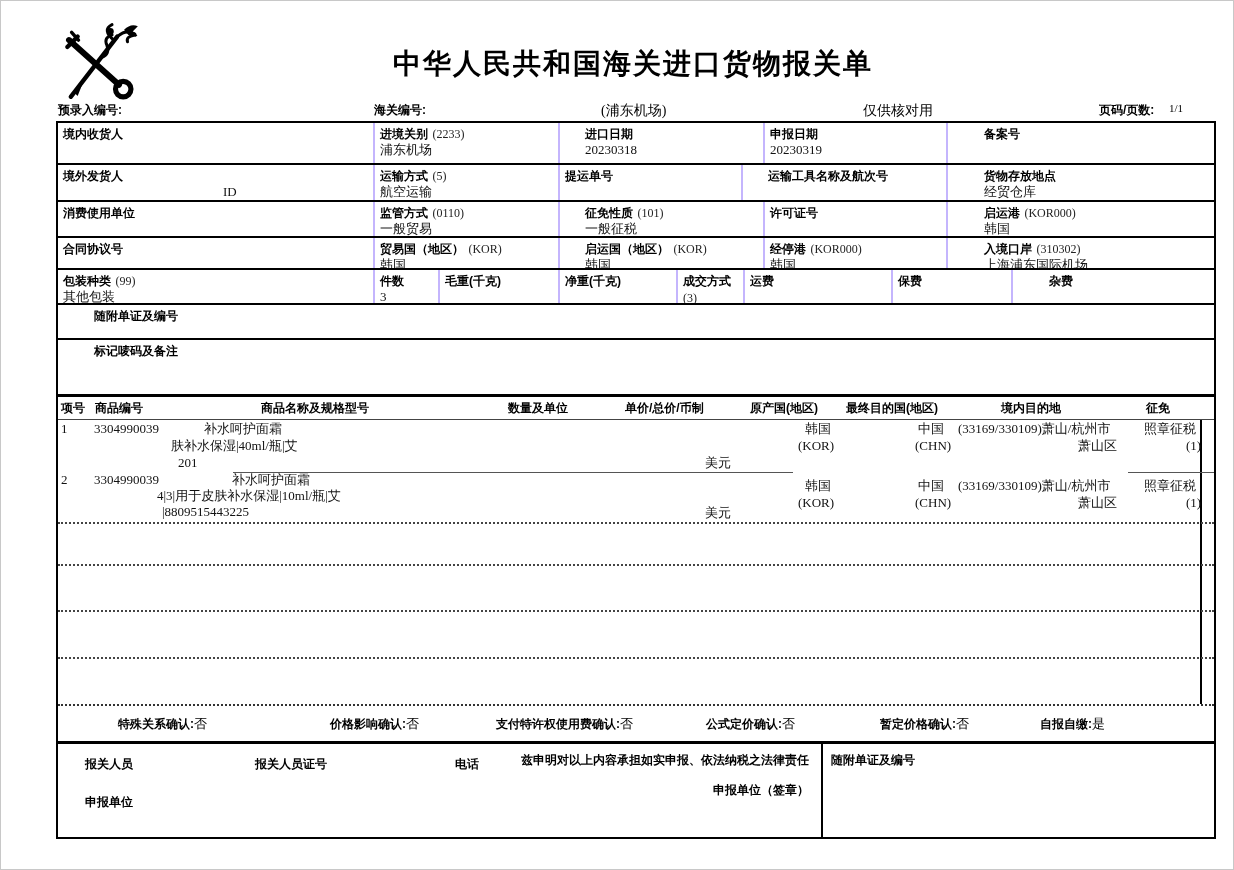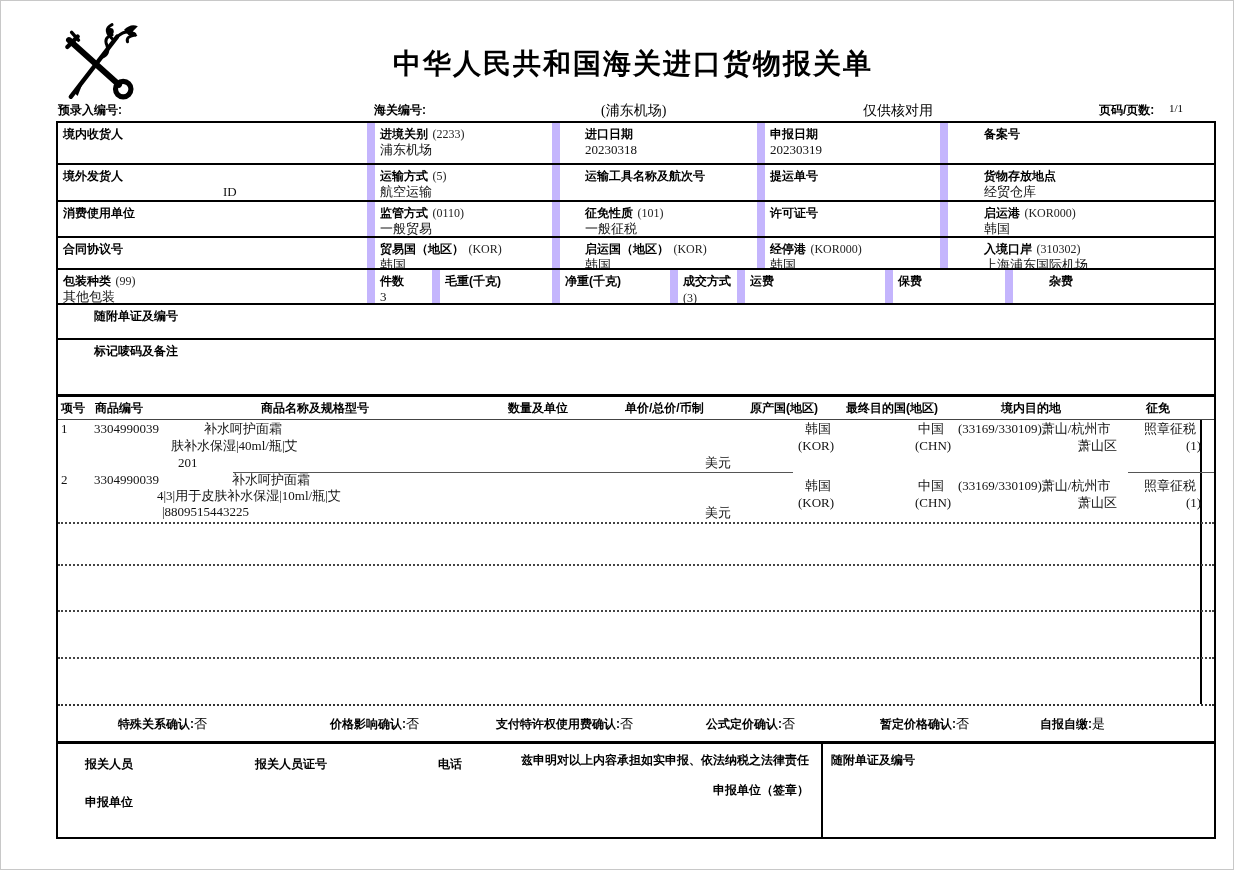--- a/index.html
+++ b/index.html
@@ -7,21 +7,21 @@
         font-family:"Liberation Sans",sans-serif;color:#000;overflow:hidden;border:1px solid #c8c8c8;box-sizing:border-box;}
   .title{position:absolute;left:0;right:0;top:44px;text-align:center;
          font-family:"Liberation Serif",serif;font-weight:bold;font-size:28px;letter-spacing:2px;margin-left:32px;}
   .preheader span{position:absolute;top:101px;font-size:12px;}
   .lbl{font-weight:bold;font-size:12px;color:#000;}
   .code{font-weight:normal;font-size:12px;color:#222;font-family:"Liberation Serif",serif;}
   .val{font-family:"Liberation Serif",serif;font-size:13px;color:#111;line-height:15px;}
   .serif{font-family:"Liberation Serif",serif;}
   .form{position:absolute;left:55px;top:120px;width:1160px;border:2px solid #000;box-sizing:border-box;background:#fff;}
   .r{display:flex;border-bottom:2px solid #000;box-sizing:border-box;}
-  .c{box-sizing:border-box;border-right:8px solid #c4b5fd;padding:2px 5px;overflow:hidden;line-height:15px;}
+  .c{box-sizing:border-box;border-right:2px solid #c4b5fd;padding:2px 5px;overflow:hidden;line-height:15px;}
   .c.last{border-right:none;}
   .wA{width:317px;}.wB{width:185px;}.wC{width:185px;margin-left:20px;}.wD{width:183px;}.wE{flex:1;padding-left:36px;}
   .h42{height:42px;}.h37{height:37px;}.h36{height:36px;}.h32{height:32px;}.h35{height:35px;}.h57{height:57px;border-bottom:3px solid #000;}
   .p1{width:65px;}.p2{width:120px;}.p3{width:118px;}.p4{width:67px;}.p5{width:148px;}.p6{width:120px;}
   .ithead{position:relative;height:22px;border-bottom:1px solid #444;}
   .ithead span{position:absolute;top:3px;font-size:12px;font-weight:bold;white-space:nowrap;}
   .items{position:relative;height:284px;border-bottom:2px dotted #333;}
   .item{position:absolute;left:0;right:0;}
   .it{position:absolute;font-family:"Liberation Serif",serif;font-size:13px;white-space:nowrap;color:#111;line-height:15px;}
   .sep-solid{position:absolute;border-top:1.5px solid #555;height:0;}
@@ -98,25 +98,25 @@
     <div class="r h37">
       <div class="c wA">
         <div><span class="lbl">境外发货人</span></div>
         <div class="val" style="margin-left:160px">ID</div>
       </div>
       <div class="c wB">
         <div><span class="lbl">运输方式</span>
         <span class="code">(5)</span></div>
         <div class="val">航空运输</div>
       </div>
+      <div class="c wD">
+        <span class="lbl">提运单号</span>
+      </div>
       <div class="c wC">
         <span class="lbl">运输工具名称及航次号</span>
-      </div>
-      <div class="c wD">
-        <span class="lbl">提运单号</span>
       </div>
       <div class="c wE last">
         <div><span class="lbl">货物存放地点</span></div>
         <div class="val">经贸仓库</div>
       </div>
     </div>
 
     <div class="r h36">
       <div class="c wA">
         <span class="lbl">消费使用单位</span>
@@ -274,21 +274,21 @@
       <span class="cf" style="left:438px"><b>支付特许权使用费确认:</b><span class="v">否</span></span>
       <span class="cf" style="left:648px"><b>公式定价确认:</b><span class="v">否</span></span>
       <span class="cf" style="left:822px"><b>暂定价格确认:</b><span class="v">否</span></span>
       <span class="cf" style="left:982px"><b>自报自缴:</b><span class="v">是</span></span>
     </div>
 
     <div class="footer">
       <div class="fl">
         <span style="left:27px;top:12px">报关人员</span>
         <span style="left:197px;top:12px">报关人员证号</span>
-        <span style="left:380px;top:12px">电话</span>
+        <span style="left:397px;top:12px">电话</span>
         <span style="right:12px;top:8px">兹申明对以上内容承担如实申报、依法纳税之法律责任</span>
         <span style="right:12px;top:38px">申报单位（签章）</span>
         <span style="left:27px;top:50px">申报单位</span>
       </div>
       <div class="fr">
         <span style="left:8px;top:8px">随附单证及编号</span>
       </div>
     </div>
 
   </div>

